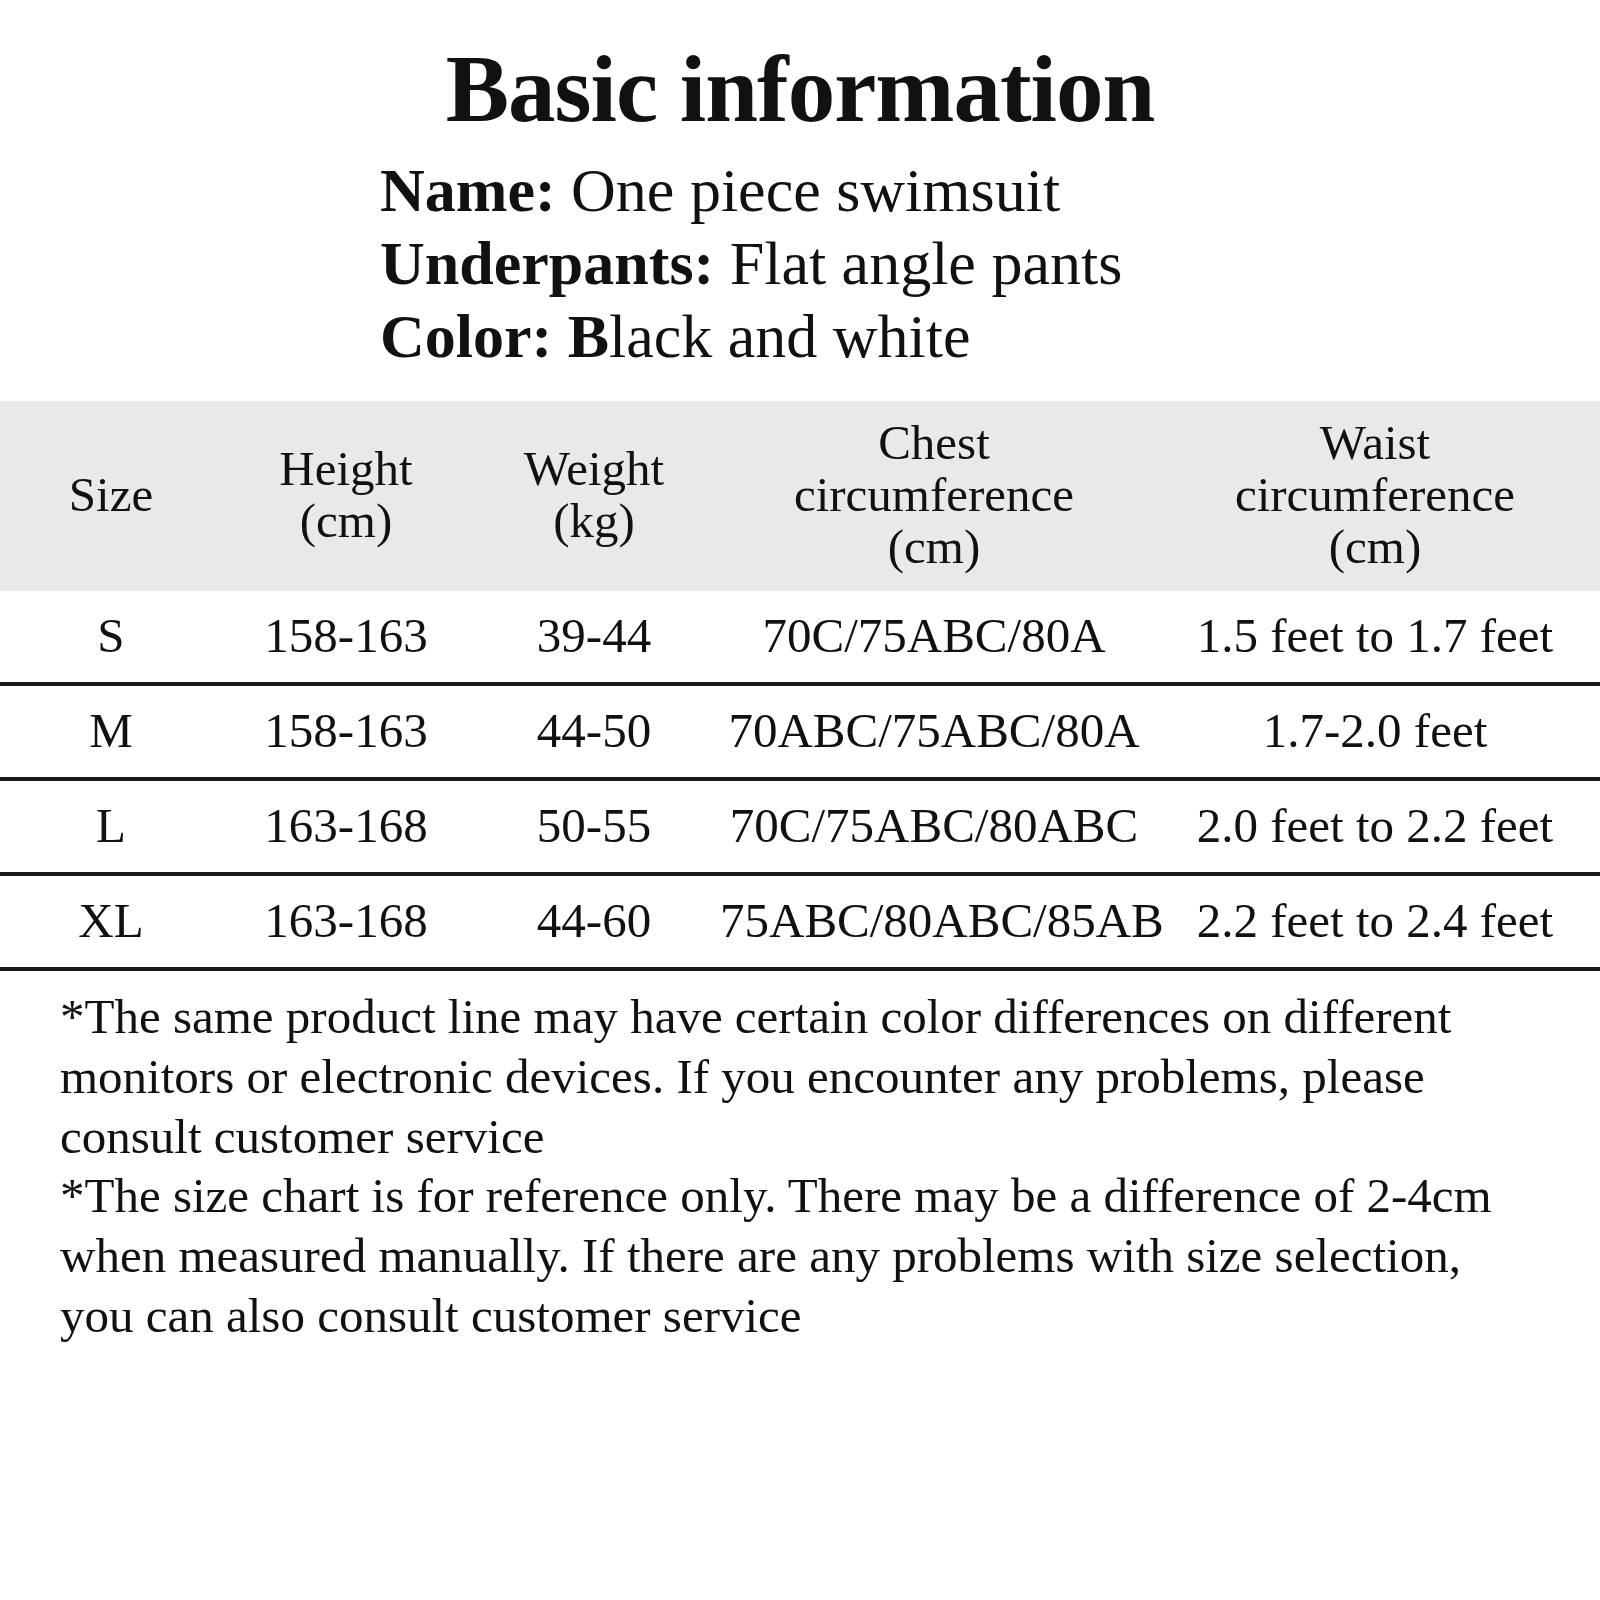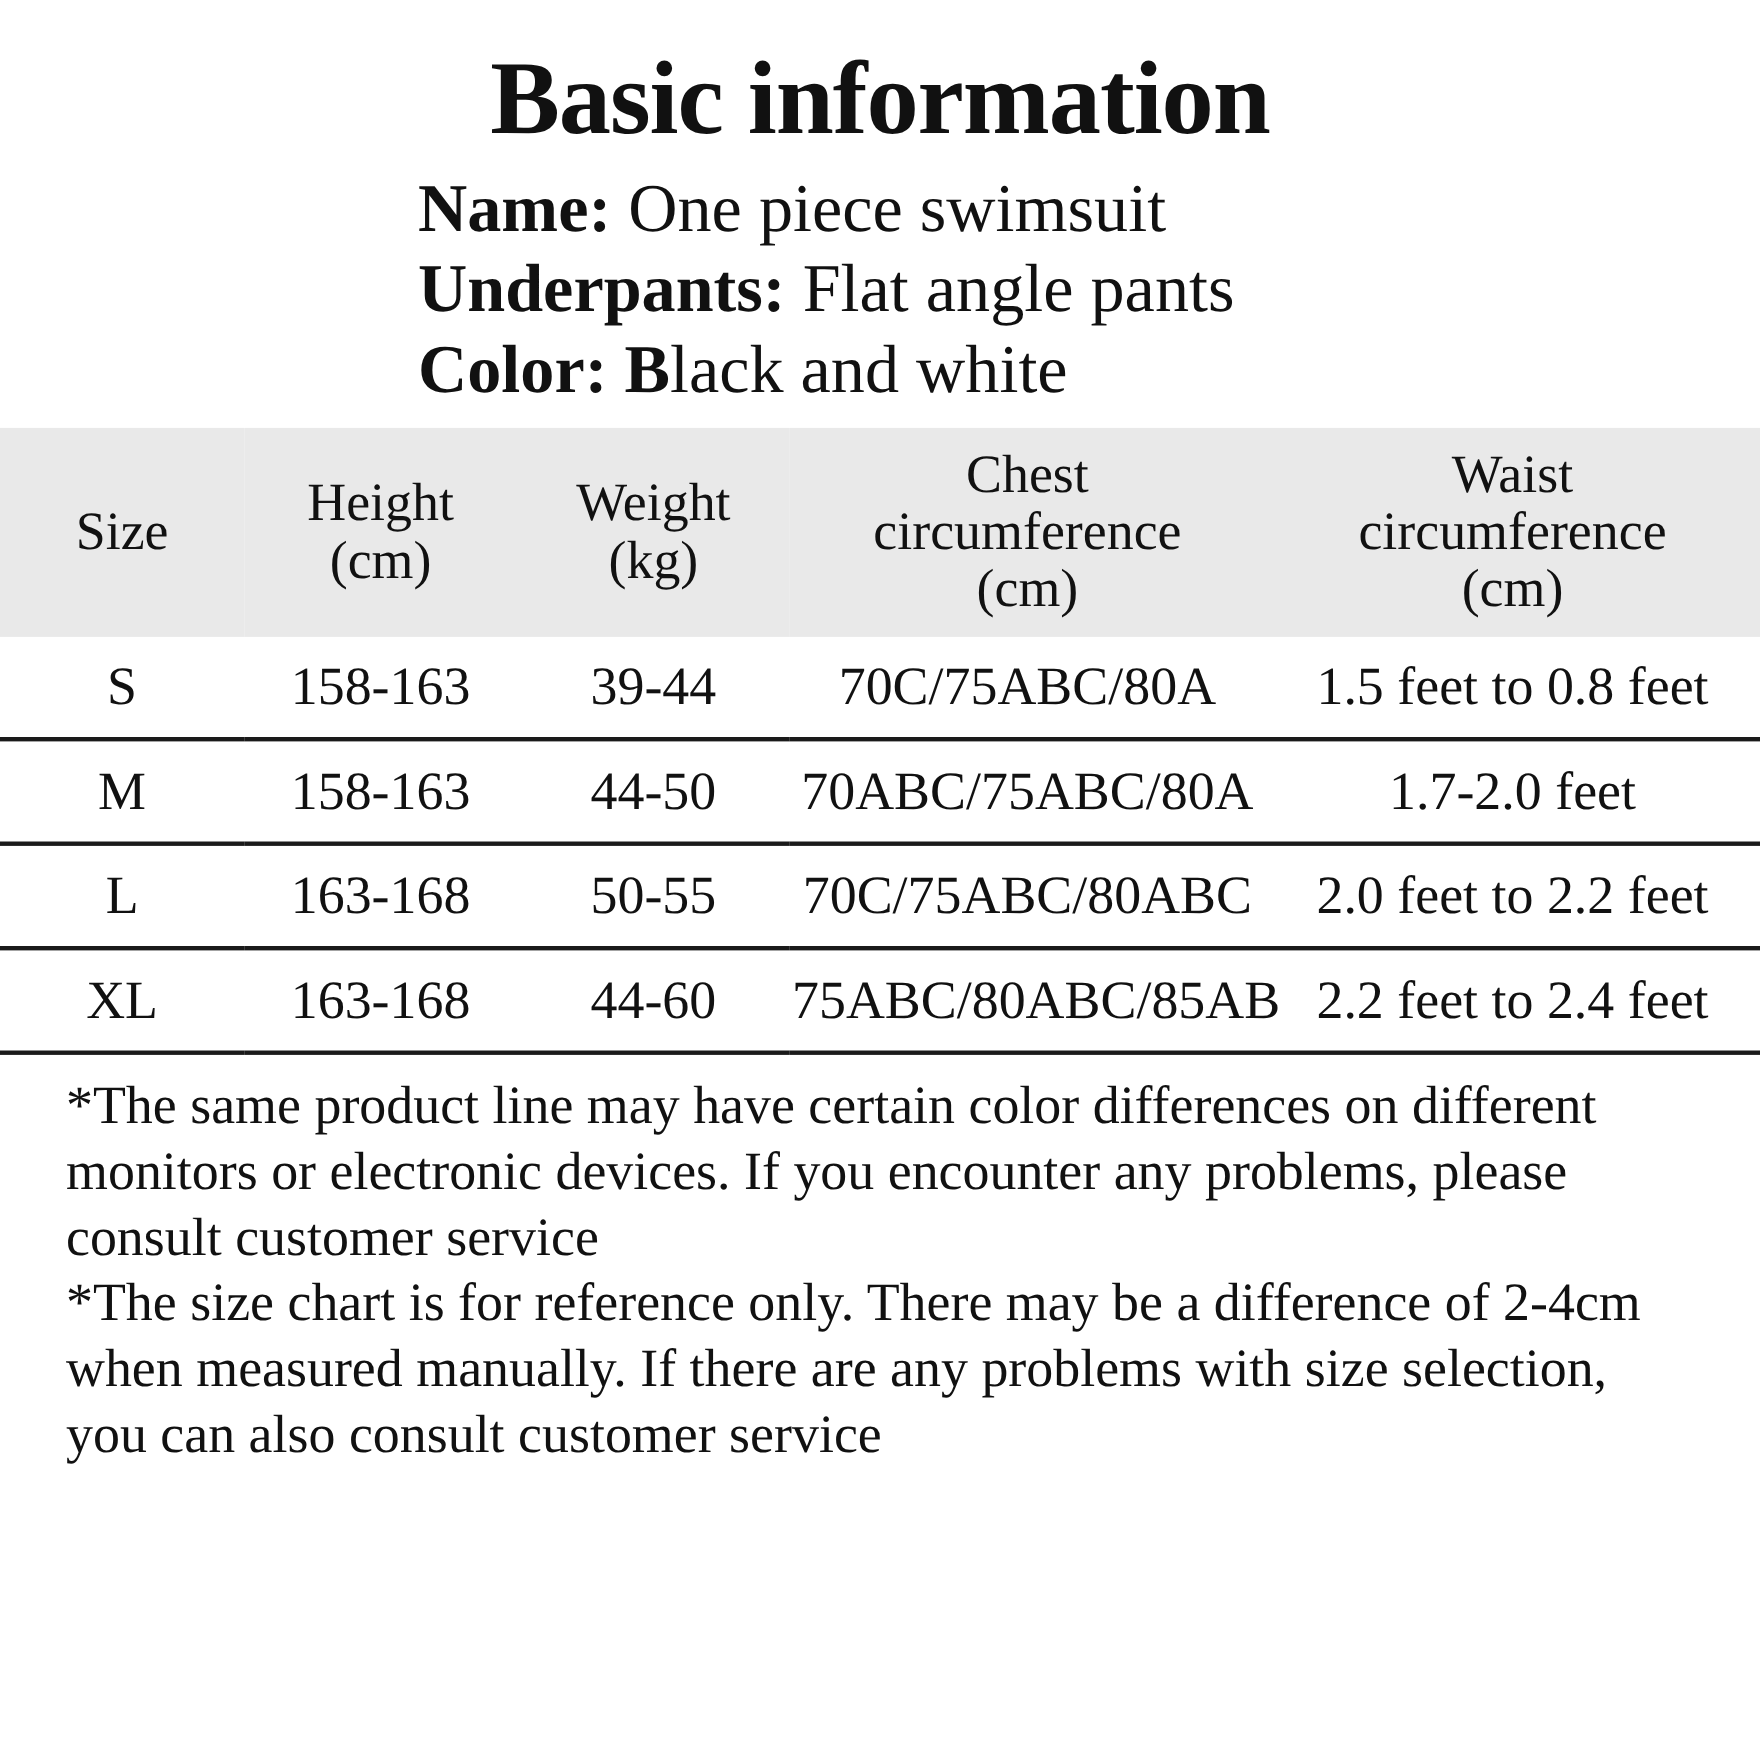--- a/index.html
+++ b/index.html
@@ -47,21 +47,21 @@
   }
   .info-line .value {
     font-weight: normal;
   }
   .info-line .value .cap {
     font-weight: bold;
   }
 
   
   .table-wrap {
-    margin-top: 16px;
+    margin-top: 28px;
     width: 1592px;
   }
   table.size-table {
     border-collapse: collapse;
     width: 1600px;
     table-layout: fixed;
   }
   table.size-table thead tr {
     background: #e9e9e9;
   }
@@ -158,21 +158,21 @@
             <div>(cm)</div>
           </th>
         </tr>
       </thead>
       <tbody>
         <tr>
           <td>S</td>
           <td>158-163</td>
           <td>39-44</td>
           <td>70C/75ABC/80A</td>
-          <td>1.5 feet to 0.8 feet</td>
+          <td>1.5 feet to 1.7 feet</td>
         </tr>
         <tr>
           <td>M</td>
           <td>158-163</td>
           <td>44-50</td>
           <td>70ABC/75ABC/80A</td>
           <td>1.7-2.0 feet</td>
         </tr>
         <tr>
           <td>L</td>

